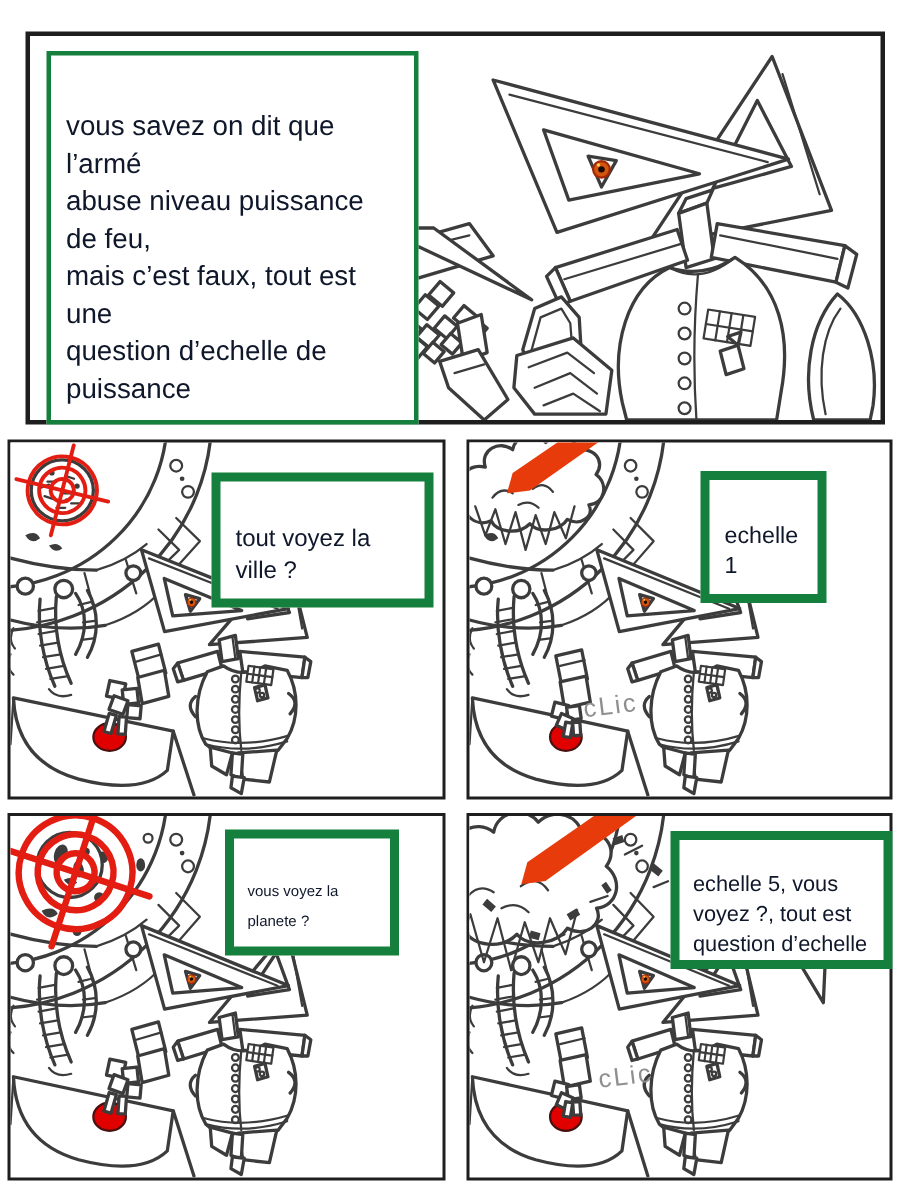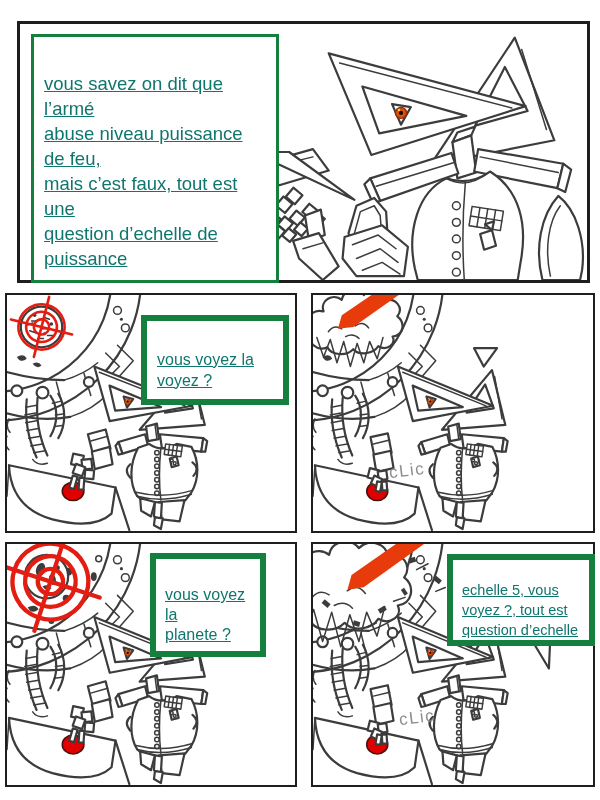--- a/index.html
+++ b/index.html
@@ -7,25 +7,25 @@
   .page{position:relative;width:600px;height:800px;background:#fff;}
   .panel{position:absolute;background:#fff;border:2px solid #1e1e1e;box-sizing:border-box;}
   .panel svg{position:absolute;left:0;top:0;width:100%;height:100%;}
   .p1{left:17px;top:21px;width:573px;height:262px;border-width:3px;}
   .p2{left:5px;top:293px;width:292px;height:240px;}
   .p3{left:311px;top:293px;width:284px;height:240px;}
   .p4{left:5px;top:542px;width:292px;height:245px;}
   .p5{left:311px;top:542px;width:284px;height:245px;}
 
   .bubble{position:absolute;z-index:2;background:#fff;border:6px solid #15803d;
-          color:#0f766e;white-space:pre-line;box-sizing:border-box;line-height:1.3;text-decoration:underline;}
+          color:#0f172a;white-space:pre-line;box-sizing:border-box;line-height:1.3;}
   .b1{left:11px;top:10px;width:248px;padding:9px 10px;font-size:18.5px;line-height:25px;border-width:3px;}
   .b2{left:134px;top:20px;width:148px;padding:8px 10px;font-size:16px;}
   .b3{left:154px;top:19px;width:84px;padding:8px 10px;font-size:15.5px;}
-  .b4{left:143px;top:9px;width:116px;padding:6px 9px;font-size:16px;line-height:20px;}
+  .b4{left:143px;top:9px;width:116px;padding:6px 9px;font-size:10px;line-height:20px;}
   .b5{left:134px;top:10px;width:148px;padding:0 9px;font-size:14.5px;line-height:20px;}
 
   .sfx{position:absolute;z-index:2;color:var(--sfx);font-size:17px;letter-spacing:1.5px;
        transform:rotate(-7deg);}
   .sfx3{left:76px;top:166px;} .sfx5{left:86px;top:164px;}
 
   
   .ink{fill:#fff;stroke:var(--ink);stroke-width:2.2;stroke-linejoin:round;stroke-linecap:round;vector-effect:non-scaling-stroke;}
   .inkn{fill:none;stroke:var(--ink);stroke-width:2.2;stroke-linejoin:round;stroke-linecap:round;vector-effect:non-scaling-stroke;}
   .inkt{fill:none;stroke:var(--ink);stroke-width:1.5;stroke-linejoin:round;stroke-linecap:round;vector-effect:non-scaling-stroke;}
@@ -278,37 +278,40 @@
       <use href="#sym-city" transform="translate(35,33)"></use>
       <use href="#sym-cross" transform="translate(35,33) rotate(14) scale(0.78)"></use>
       <use href="#sym-head" transform="translate(84,64) rotate(7) scale(0.52)"></use>
       <use href="#sym-torso" transform="translate(112,133)"></use>
       <use href="#sym-console"></use>
       <ellipse class="btn" cx="67" cy="203" rx="11" ry="9.5"></ellipse>
       <use href="#sym-arm-up"></use>
       <polygon class="ink" points="150,60 146,80 172,60"></polygon>
     </svg>
     <div class="bubble b2">
-      <span>vous voyez la voyez ?</span>
+      <span>tout voyez la ville ?</span>
     </div>
   </section>
 
   <section class="panel p3">
     <svg viewBox="0 0 292 244" preserveAspectRatio="none">
       <use href="#sym-planet"></use>
       <path class="dark" d="M 10,64 q 7,-4 10,2 q -6,5 -10,-2 Z"></path>
       <use href="#sym-boom" transform="translate(42,28)"></use>
       <use href="#sym-laser" transform="translate(26,35)"></use>
       <use href="#sym-head" transform="translate(84,64) rotate(7) scale(0.52)"></use>
       <use href="#sym-torso" transform="translate(112,133)"></use>
       <use href="#sym-console"></use>
       <ellipse class="btn" cx="67" cy="203" rx="11" ry="9.5"></ellipse>
       <use href="#sym-arm-dn"></use>
       <polygon class="ink" points="168,55 178,74 192,55"></polygon>
     </svg>
+    <div class="bubble b3">
+      <span>echelle 1</span>
+    </div>
     <span class="sfx sfx3">cLic</span>
   </section>
 
   <section class="panel p4">
     <svg viewBox="0 0 292 244" preserveAspectRatio="none">
       <use href="#sym-planet"></use>
       <g>
         <circle class="dark" cx="62" cy="28" r="4"></circle>
         <ellipse class="dark" cx="88" cy="33" rx="3" ry="4.5"></ellipse>
         <circle class="inkb" cx="93" cy="15" r="3"></circle>

